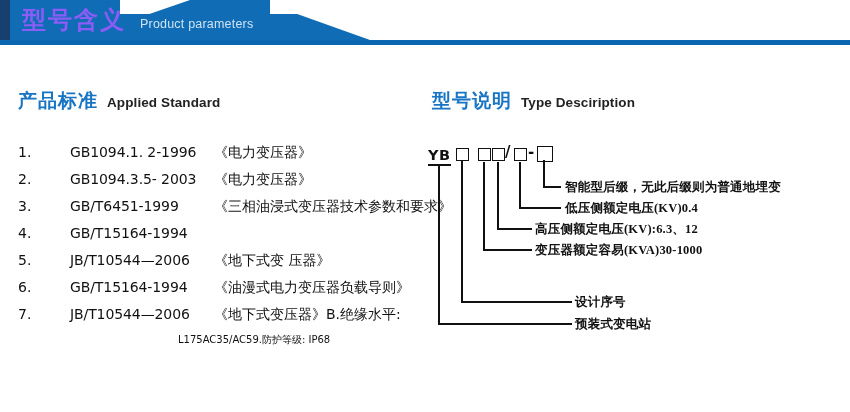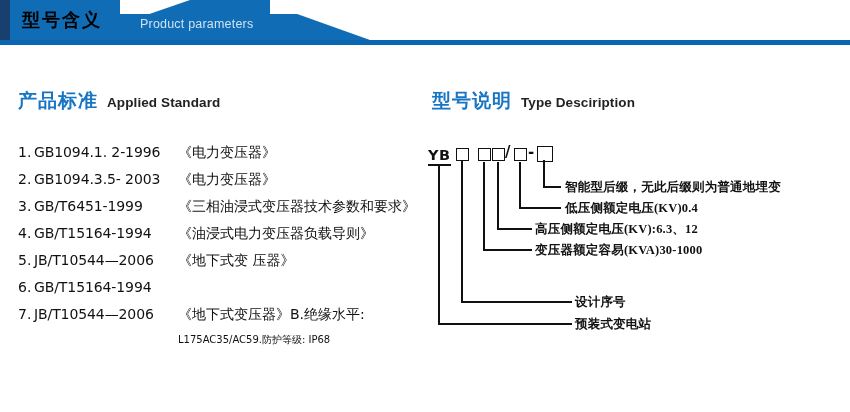--- a/index.html
+++ b/index.html
@@ -39,21 +39,21 @@
     clip-path:polygon(0 0,44% 0,100% 100%,0 100%);
   }
   .banner-notch{
     position:absolute;left:120px;top:0;width:70px;height:14px;
     background:#ffffff;
     clip-path:polygon(0 0,100% 0,100% 0,42% 100%,0 100%);
   }
   .banner-title{
     position:absolute;left:22px;top:5px;
     font-family:"DejaVu Sans",sans-serif;
-    font-size:18px;font-weight:bold;color:#000000;
+    font-size:24px;font-weight:bold;color:#8b5cf6;
     letter-spacing:2px;line-height:30px;text-align:center;
   }
   .banner-sub{
     position:absolute;left:140px;top:17px;
     font-size:12.5px;color:#cfe3f3;font-weight:normal;
     letter-spacing:.2px;
   }
 
   
   .sec{position:absolute;white-space:nowrap;}
@@ -73,21 +73,21 @@
   .std-list{position:absolute;left:18px;top:144px;width:430px;}
   .std-row{
     display:flex;align-items:baseline;
     height:27px;
     font-size:14px;
     font-family:"DejaVu Sans",sans-serif;
     color:#111;
     white-space:nowrap;
   }
   .std-idx{width:16px;flex:none;text-align:left;}
-  .std-code{width:144px;flex:none;letter-spacing:-.1px;}
+  .std-code{width:144px;flex:none;letter-spacing:-.1px;margin-left:36px;}
   .std-name{flex:none;}
   .std-cont{
     height:27px;font-size:10px;
     font-family:"DejaVu Sans",sans-serif;color:#111;
     padding-left:160px;white-space:nowrap;
   }
 
   
   .diagram{position:absolute;left:425px;top:145px;width:425px;height:200px;}
   .yb{
@@ -155,30 +155,30 @@
     <span class="std-name">《电力变压器》</span>
   </div>
   <div class="std-row">
     <span class="std-idx">3.</span>
     <span class="std-code">GB/T6451-1999</span>
     <span class="std-name">《三相油浸式变压器技术参数和要求》</span>
   </div>
   <div class="std-row">
     <span class="std-idx">4.</span>
     <span class="std-code">GB/T15164-1994</span>
-    <span class="std-name">《油浸式电力变压器负载导则》</span>
   </div>
   <div class="std-row">
     <span class="std-idx">5.</span>
     <span class="std-code">JB/T10544—2006</span>
     <span class="std-name">《地下式变 压器》</span>
   </div>
   <div class="std-row">
     <span class="std-idx">6.</span>
     <span class="std-code">GB/T15164-1994</span>
+    <span class="std-name">《油漫式电力变压器负载导则》</span>
   </div>
   <div class="std-row">
     <span class="std-idx">7.</span>
     <span class="std-code">JB/T10544—2006</span>
     <span class="std-name">《地下式变压器》B.绝缘水平:</span>
   </div>
   <div class="std-cont">L175AC35/AC59.防护等级: IP68</div>
 </div>
 
 <div class="diagram">

